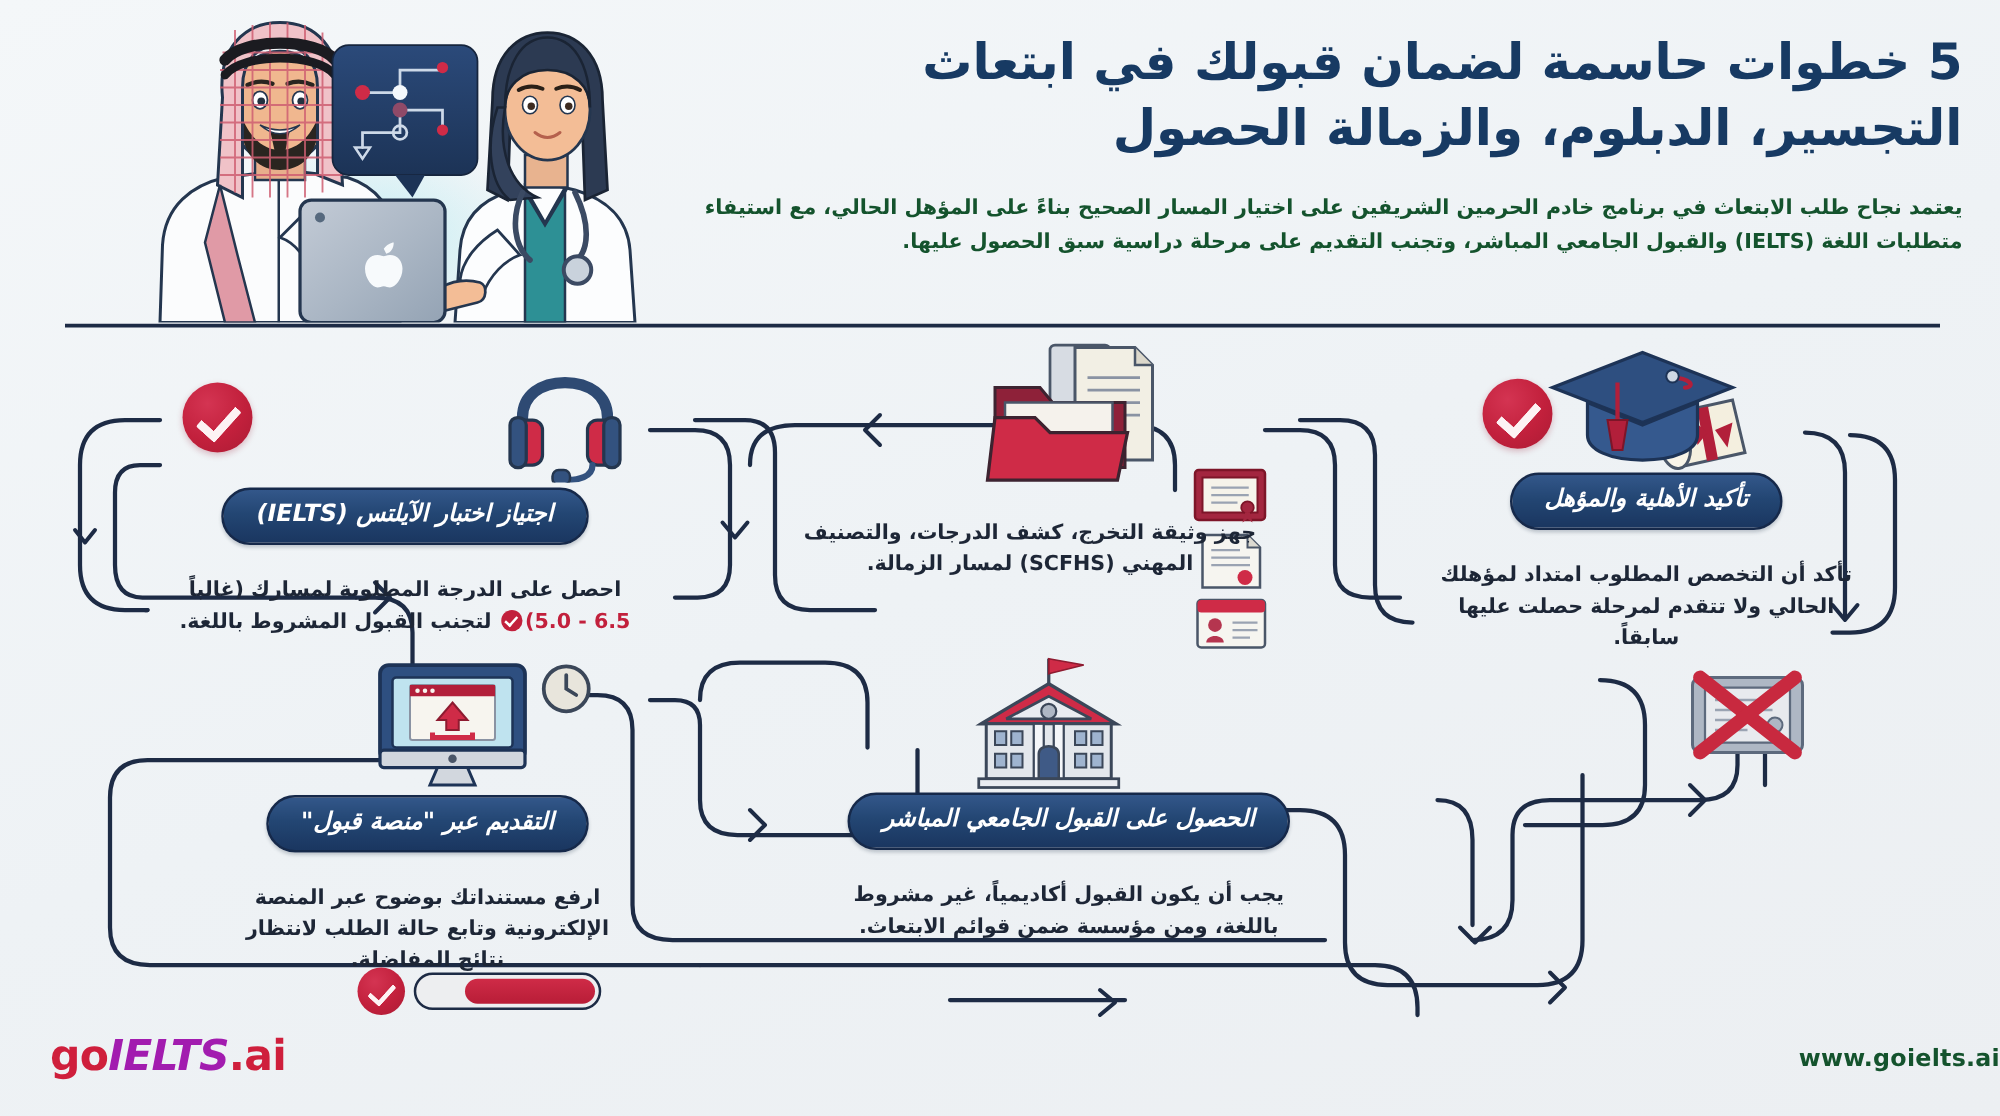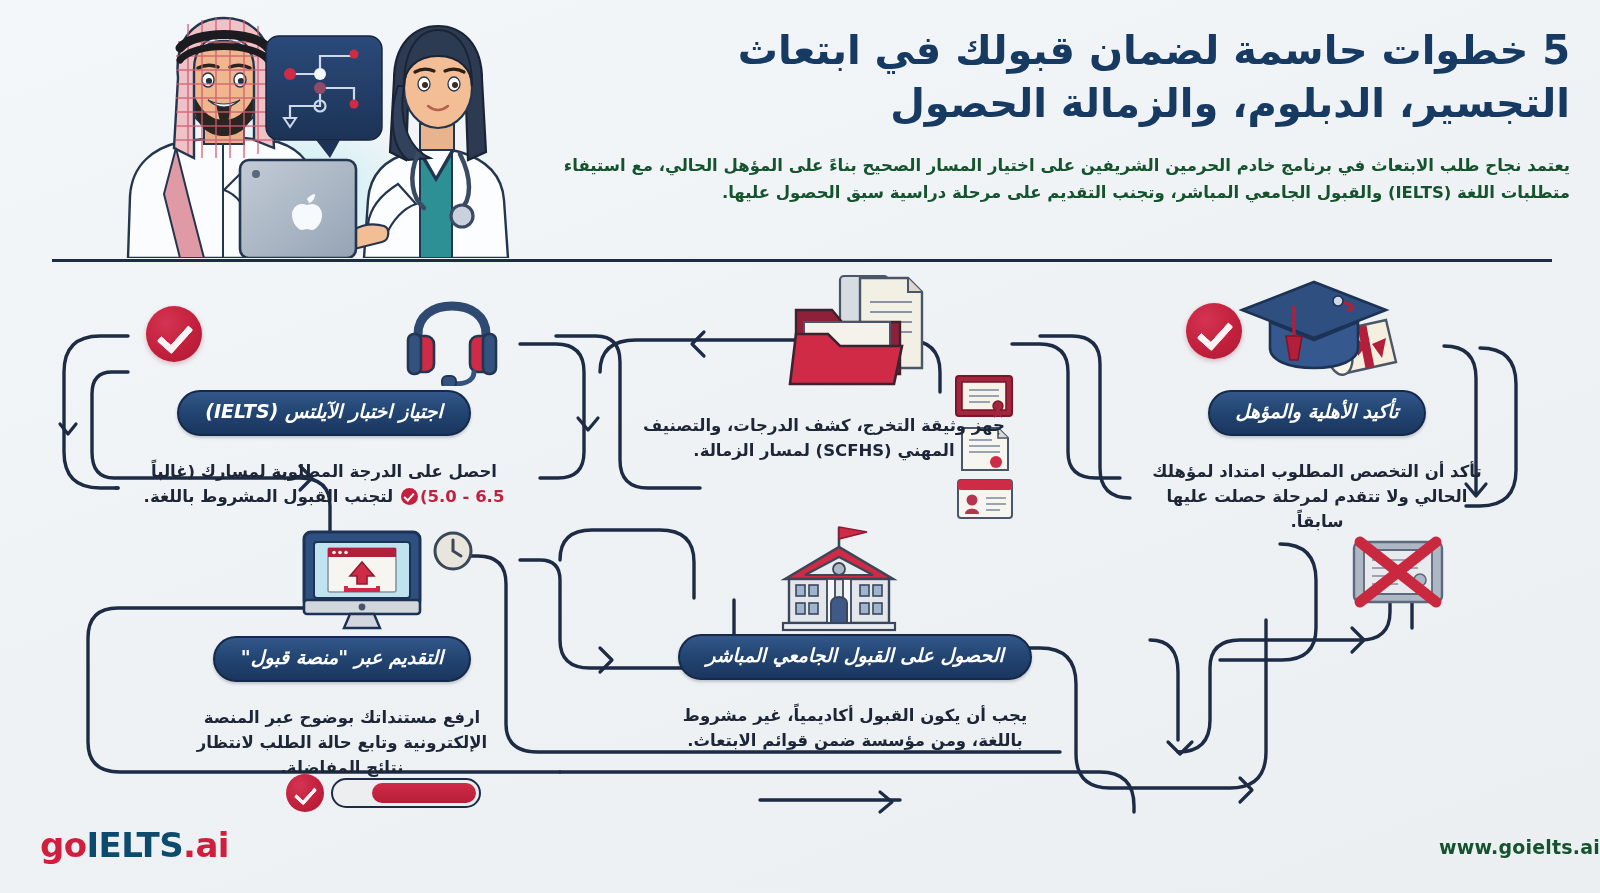--- a/index.html
+++ b/index.html
@@ -205,21 +205,21 @@
     left: 40px;
     bottom: 28px;
     font-size: 34px;
     font-weight: 800;
     letter-spacing: -0.6px;
     direction: ltr;
     display: flex;
     align-items: center;
   }
   .logo-go { color: #cf1f3c; font-style: normal; }
-  .logo-ielts { color: #0c4a6e; }
+  .logo-ielts { color: #a21caf; font-style: italic; }
   .logo-dot { color: #cf1f3c; }
   .logo-ai { color: #cf1f3c; }
 
   .footer-url {
     position: absolute;
     left: 0;
     right: 0;
     bottom: 35px;
     text-align: right;
     direction: ltr;
@@ -582,21 +582,21 @@
       <span>احصل على الدرجة المطلوبة لمسارك (غالباً</span>
       <span class="score-chip">6.5 - 5.0)</span><span class="inline-check"></span>
       <span>لتجنب القبول المشروط باللغة.</span>
     </div>
   </div>
 
   <div class="card" style="left:636px; top:390px; width:376px;">
     <div class="card-body">جهز وثيقة التخرج، كشف الدرجات، والتصنيف المهني (SCFHS) لمسار الزمالة.</div>
   </div>
 
-  <div class="card" style="left:1152px; top:390px; width:330px;">
+  <div class="card" style="left:1152px; top:378px; width:330px;">
     <div class="pill">تأكيد الأهلية والمؤهل</div>
     <div class="card-body">تأكد أن التخصص المطلوب امتداد لمؤهلك الحالي ولا تتقدم لمرحلة حصلت عليها سابقاً.</div>
   </div>
 
   <div class="card" style="left:180px; top:636px; width:324px;">
     <div class="pill">التقديم عبر "منصة قبول"</div>
     <div class="card-body">ارفع مستنداتك بوضوح عبر المنصة الإلكترونية وتابع حالة الطلب لانتظار نتائج المفاضلة.</div>
   </div>
 
   <div class="progress-widget" style="left:286px; top:774px;">

